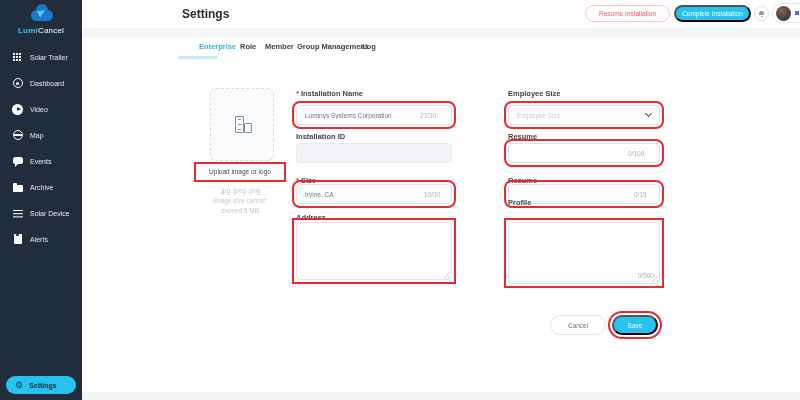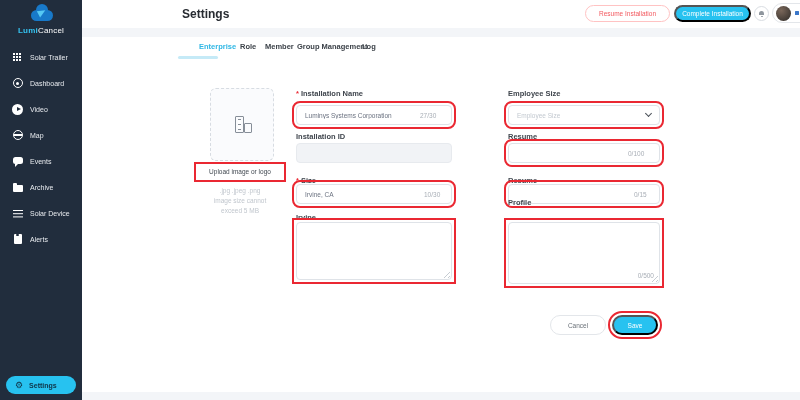--- a/index.html
+++ b/index.html
@@ -199,21 +199,21 @@
 
   <div class="flabel" style="left:296px;top:132px">Installation ID</div>
   <input class="field orgid-input" disabled="" value="" style="">
 
   <div class="flabel" style="left:296px;top:176px">
     <span class="req">*</span><span>Size</span>
   </div>
   <input class="field city-input annot" value="Irvine, CA" style="">
   <span class="counter" style="left:424px;top:191px">10/30</span>
 
-  <div class="flabel" style="left:296px;top:213px">Irvine</div>
+  <div class="flabel" style="left:296px;top:213px">Address</div>
   <div class="ta-wrap aw annot">
     <textarea class="ta" style=""></textarea>
     <span class="rz"></span>
   </div>
 
   <div class="flabel" style="left:508px;top:89px">Employee Size</div>
   <div class="sel annot">
     <span class="sel-ph">Employee Size</span>
     <span class="sel-chev"></span>
   </div>

